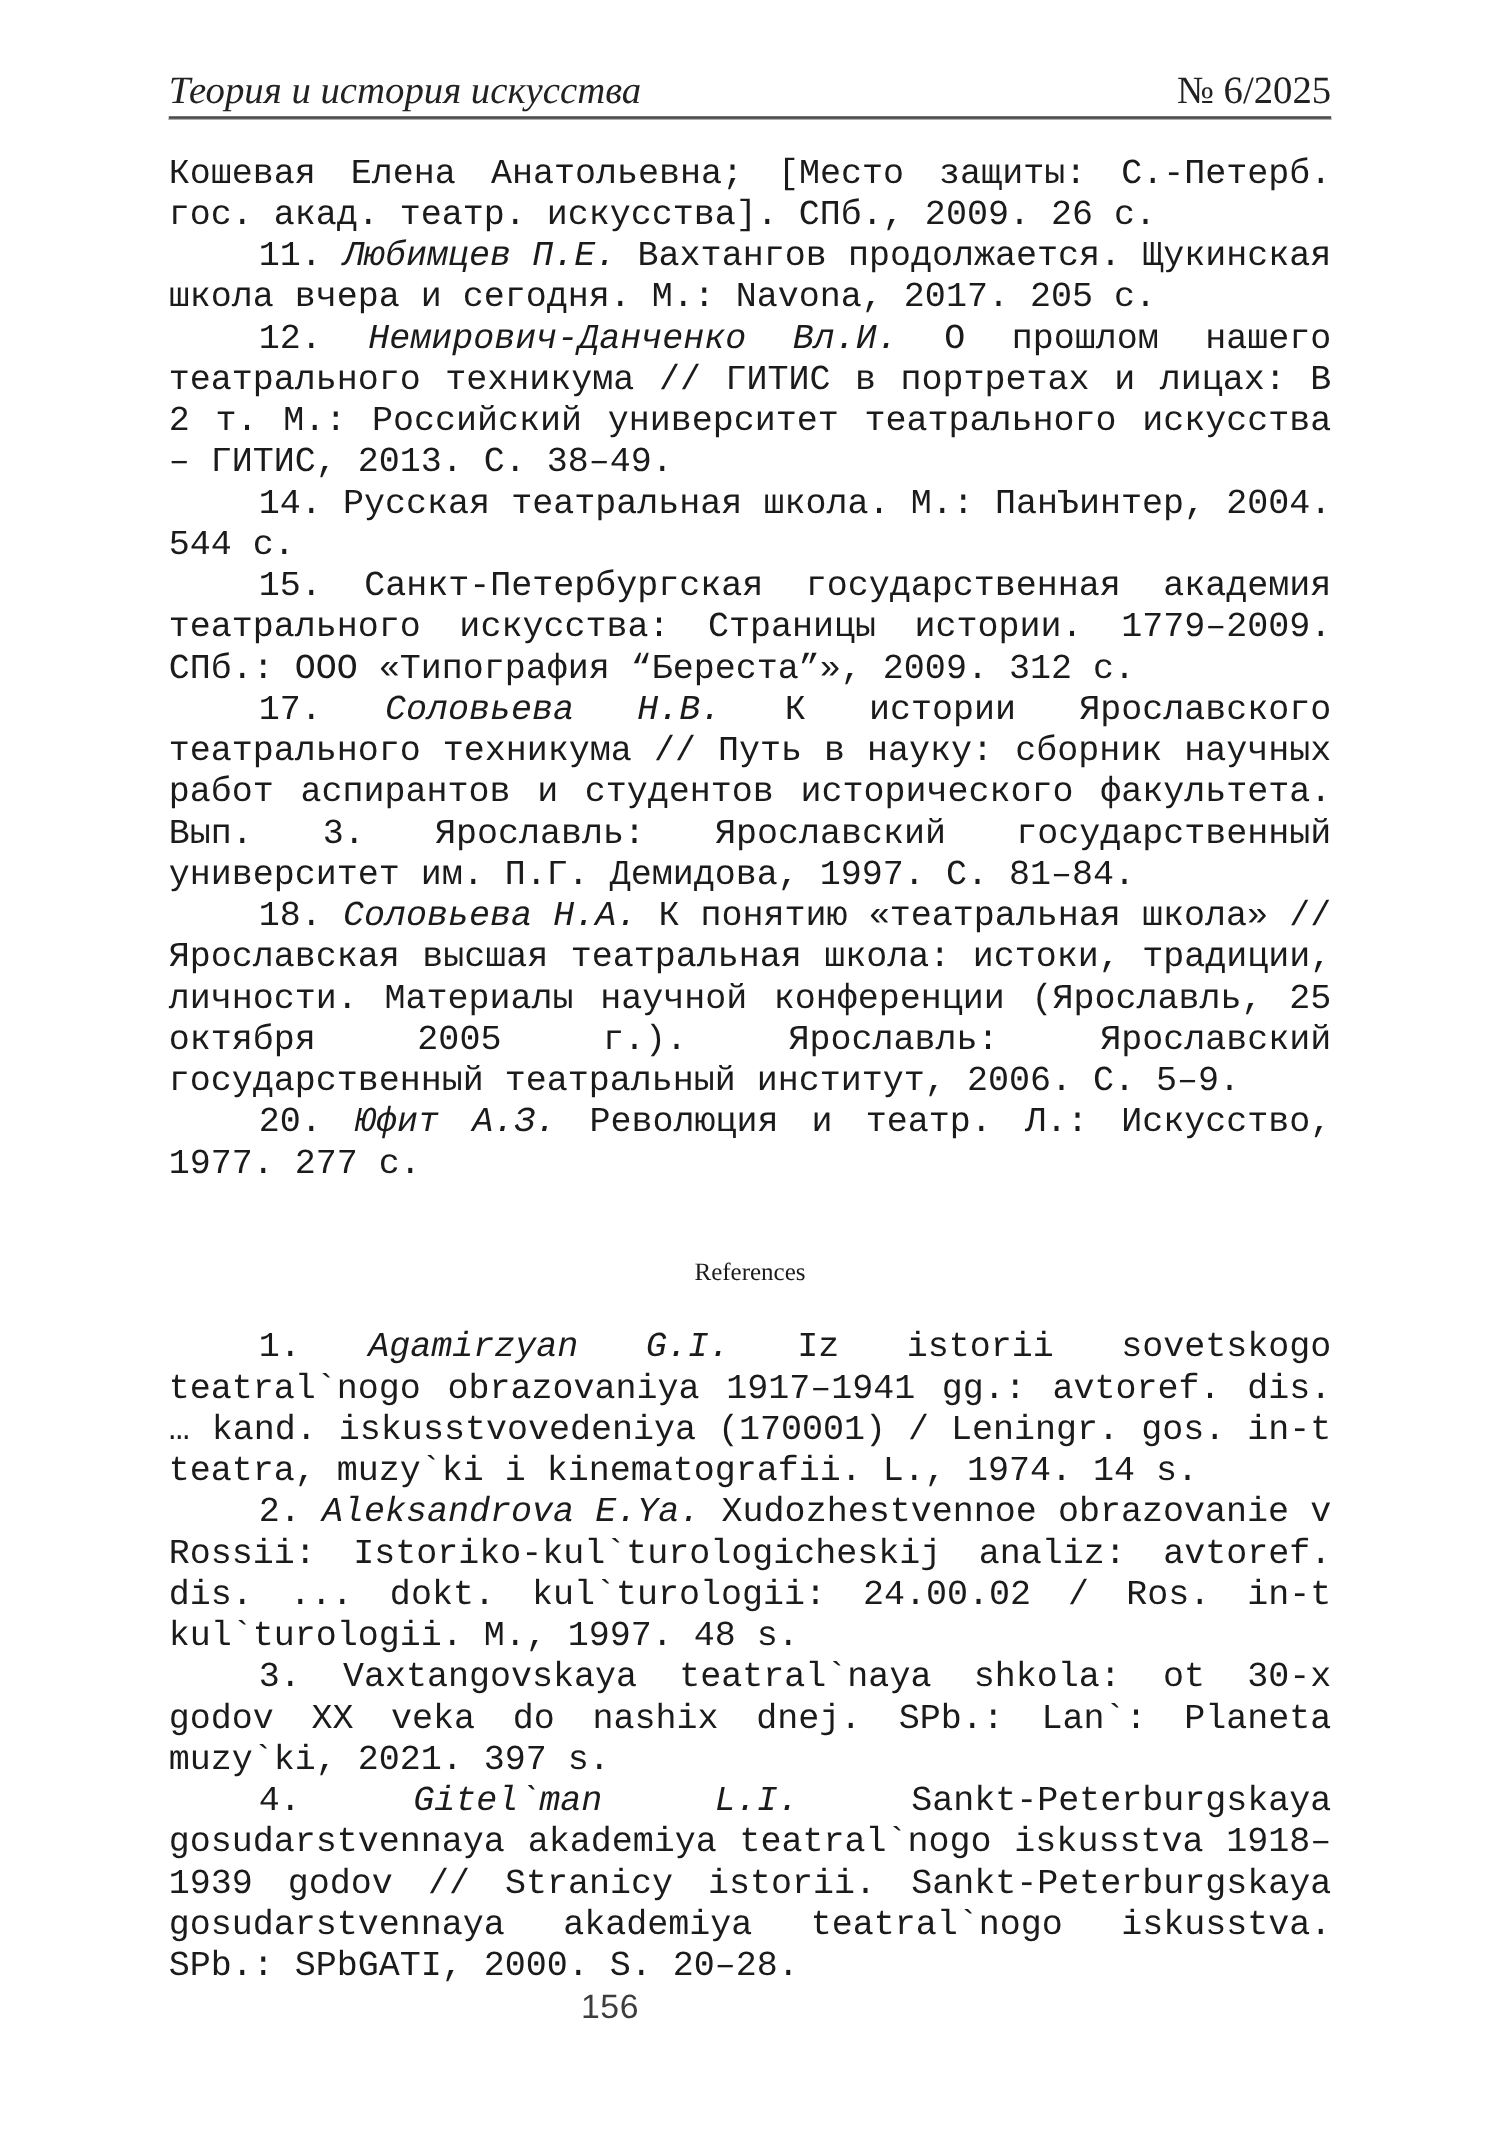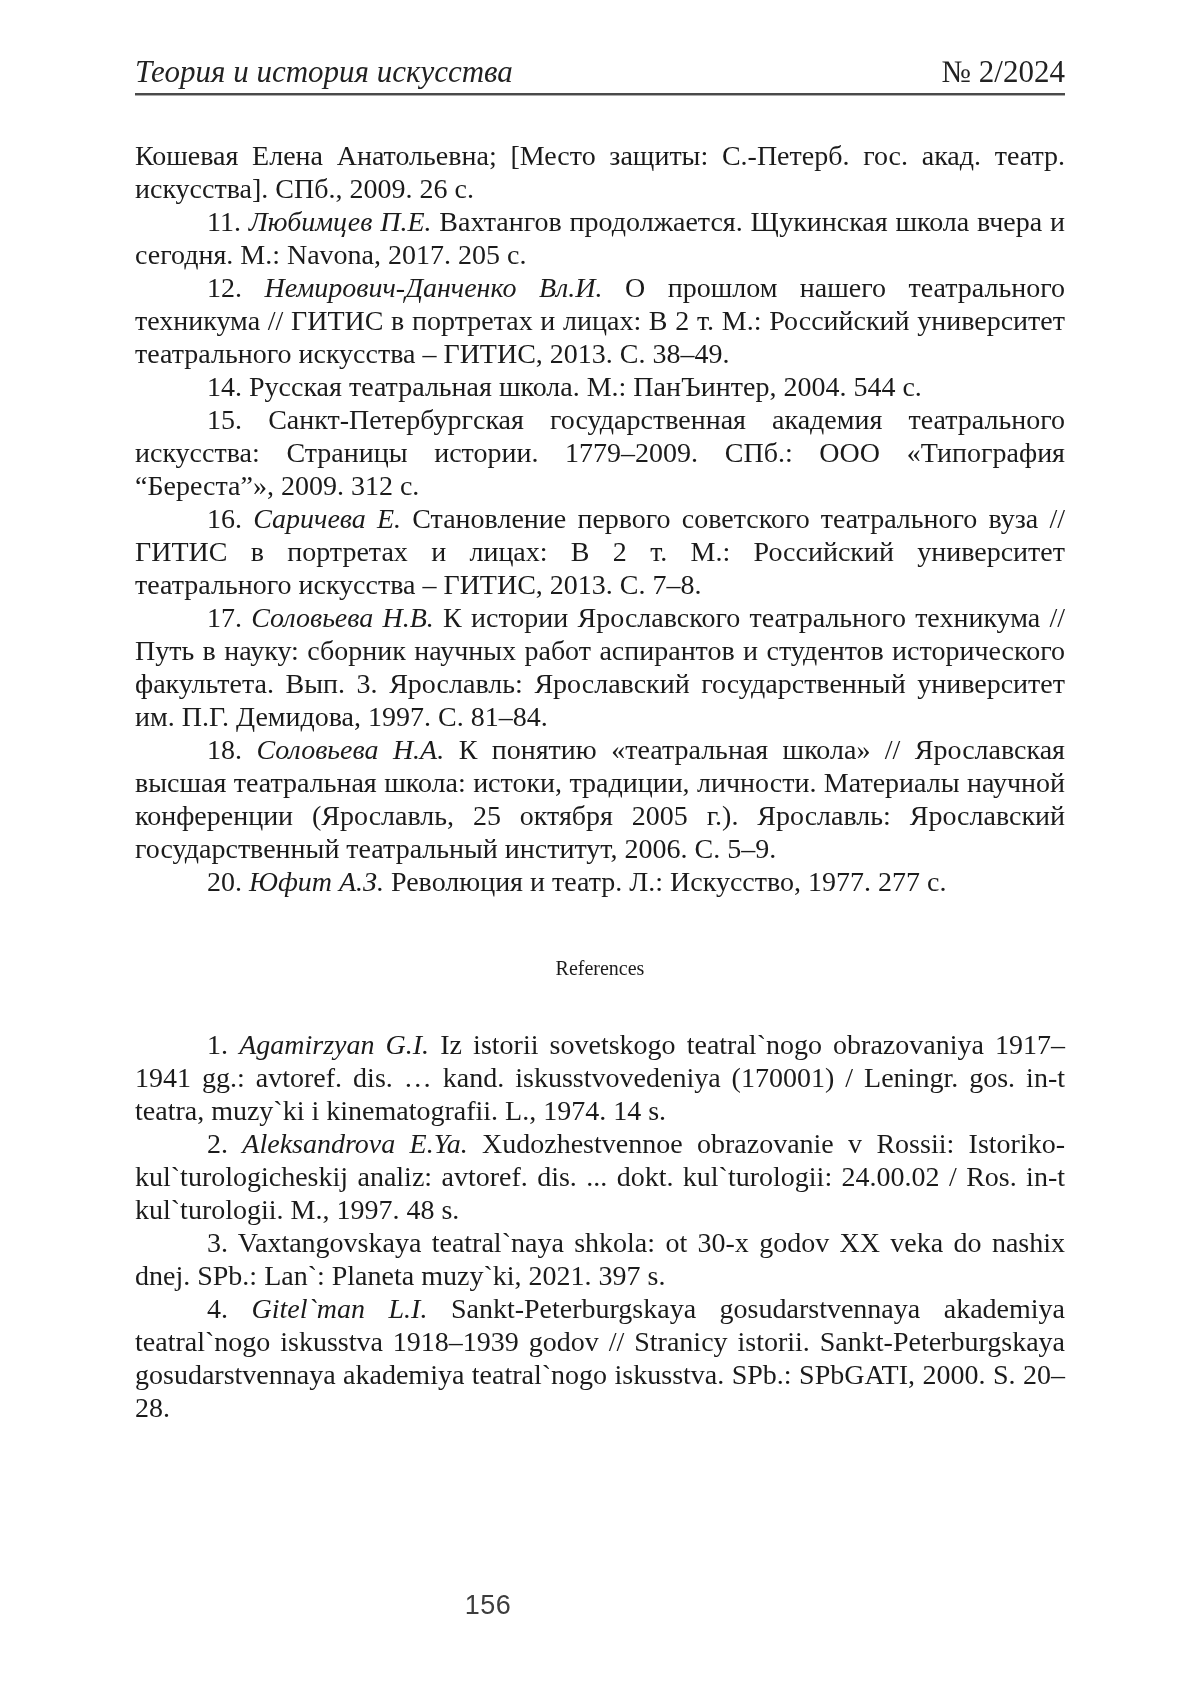--- a/index.html
+++ b/index.html
@@ -31,24 +31,25 @@
   }
   .rh-left { font-style: italic; }
   .rh-right { font-style: normal; }
   .header-rule {
     margin-top: 5px;
     height: 2px;
     background: #4a4a4a;
     border-bottom: 1px solid #ababab;
   }
   .body-text {
-    margin-top: 43px;
+    margin-top: 27px;
     font-size: 28px;
     line-height: 33px;
     text-align: justify;
+    font-family: Liberation Mono, monospace;
   }
   .entry {
     margin: 0;
     padding: 0;
     text-indent: 72px;
   }
   .entry.noindent { text-indent: 0; }
   .entry i { font-style: italic; }
   .refs-heading {
     margin: 54px 0 18px 0;
@@ -69,32 +70,31 @@
     letter-spacing: 0.5px;
   }
 </style>
 </head>
 <body>
 
 <div class="page">
 
   <div class="running-header">
     <span class="rh-left">Теория и история искусства</span>
-    <span class="rh-right">№ 2/2024</span>
+    <span class="rh-right">№ 6/2025</span>
   </div>
 
   <div class="header-rule"></div>
 
   <div class="body-text" id="bibliography">
       <p class="entry noindent"><span>Кошевая Елена Анатольевна; [Место защиты: С.-Петерб. гос. акад. театр. искусства]. СПб., 2009. 26 с.</span></p>
       <p class="entry"><span>11. </span><i>Любимцев П.Е.</i><span> Вахтангов продолжается. Щукинская школа вчера и сегодня. М.: Navona, 2017. 205 с.</span></p>
       <p class="entry"><span>12. </span><i>Немирович-Данченко Вл.И.</i><span> О прошлом нашего театрального техникума // ГИТИС в портретах и лицах: В 2 т. М.: Российский университет театрального искусства – ГИТИС, 2013. С. 38–49.</span></p>
       <p class="entry"><span>14. Русская театральная школа. М.: ПанЪинтер, 2004. 544 с.</span></p>
       <p class="entry"><span>15. Санкт-Петербургская государственная академия театрального искусства: Страницы истории. 1779–2009. СПб.: ООО «Типография “Береста”», 2009. 312 с.</span></p>
-      <p class="entry"><span>16. </span><i>Саричева Е.</i><span> Становление первого советского театрального вуза // ГИТИС в портретах и лицах: В 2 т. М.: Российский университет театрального искусства – ГИТИС, 2013. С. 7–8.</span></p>
       <p class="entry"><span>17. </span><i>Соловьева Н.В.</i><span> К истории Ярославского театрального техникума // Путь в науку: сборник научных работ аспирантов и студентов исторического факультета. Вып. 3. Ярославль: Ярославский государственный университет им. П.Г. Демидова, 1997. С. 81–84.</span></p>
       <p class="entry"><span>18. </span><i>Соловьева Н.А.</i><span> К понятию «театральная школа» // Ярославская высшая театральная школа: истоки, традиции, личности. Материалы научной конференции (Ярославль, 25 октября 2005 г.). Ярославль: Ярославский государственный театральный институт, 2006. С. 5–9.</span></p>
       <p class="entry"><span>20. </span><i>Юфит А.З.</i><span> Революция и театр. Л.: Искусство, 1977. 277 с.</span></p>
     </div>
 
   <h2 class="refs-heading">References</h2>
 
   <div class="body-text" id="references">
       <p class="entry"><span>1. </span><i>Agamirzyan G.I.</i><span> Iz istorii sovetskogo teatral`nogo obrazovaniya 1917–1941 gg.: avtoref. dis. … kand. iskusstvovedeniya (170001) / Leningr. gos. in-t teatra, muzy`ki i kinematografii. L., 1974. 14 s.</span></p>
       <p class="entry"><span>2. </span><i>Aleksandrova E.Ya.</i><span> Xudozhestvennoe obrazovanie v Rossii: Istoriko-kul`turologicheskij analiz: avtoref. dis. ... dokt. kul`turologii: 24.00.02 / Ros. in-t kul`turologii. M., 1997. 48 s.</span></p>

